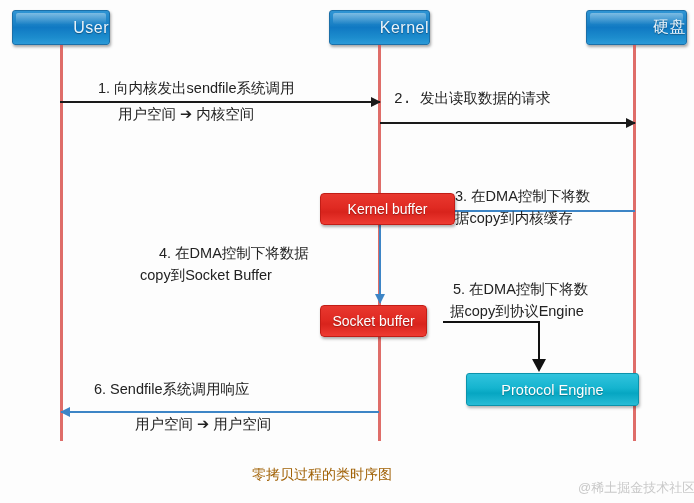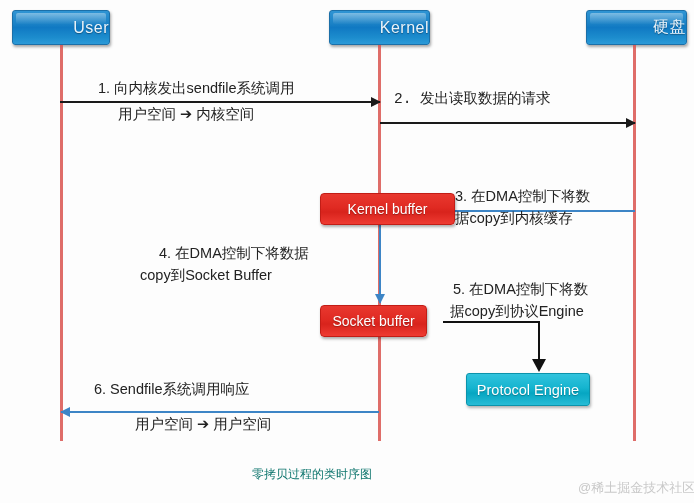--- a/index.html
+++ b/index.html
@@ -152,22 +152,22 @@
     color: #ffffff;
     font-size: 14.5px;
     text-shadow: 0 1px 1px rgba(0,0,0,0.28);
     box-sizing: border-box;
     z-index: 5;
   }
 
   
   .caption {
     position: absolute;
-    font-size: 12px;
-    color: #0f766e;
+    font-size: 14px;
+    color: #a16207;
     white-space: nowrap;
   }
   .watermark {
     position: absolute;
     font-size: 13px;
     color: #c9c9c9;
     white-space: nowrap;
   }
 </style>
 </head>
@@ -228,21 +228,21 @@
   <div class="buf-box" style="left:320px; top:305px; width:107px;">
     <span>Socket buffer</span>
   </div>
 
   <div class="lbl" style="left:453px; top:279px;">5. 在DMA控制下将数</div>
   <div class="lbl" style="left:450px; top:301px;">据copy到协议Engine</div>
   <div class="elbow-seg" style="left:443px; top:321px; width:97px; height:2px;"></div>
   <div class="elbow-seg" style="left:538px; top:321px; width:2px; height:42px;"></div>
   <div class="elbow-head" style="left:532px; top:359px;"></div>
 
-  <div class="engine-box" style="left:466px; top:373px; width:124px;">
+  <div class="engine-box" style="left:466px; top:373px; width:173px;">
     <span>Protocol Engine</span>
   </div>
 
   <div class="lbl" style="left:94px; top:379px;">6. Sendfile系统调用响应</div>
   <div class="arrow-h blu" style="left:61px; top:411px; width:318px;">
     <span class="shaft"></span>
     <span class="head-l"></span>
   </div>
   <div class="lbl" style="left:135px; top:414px;">用户空间 ➔ 用户空间</div>
 

